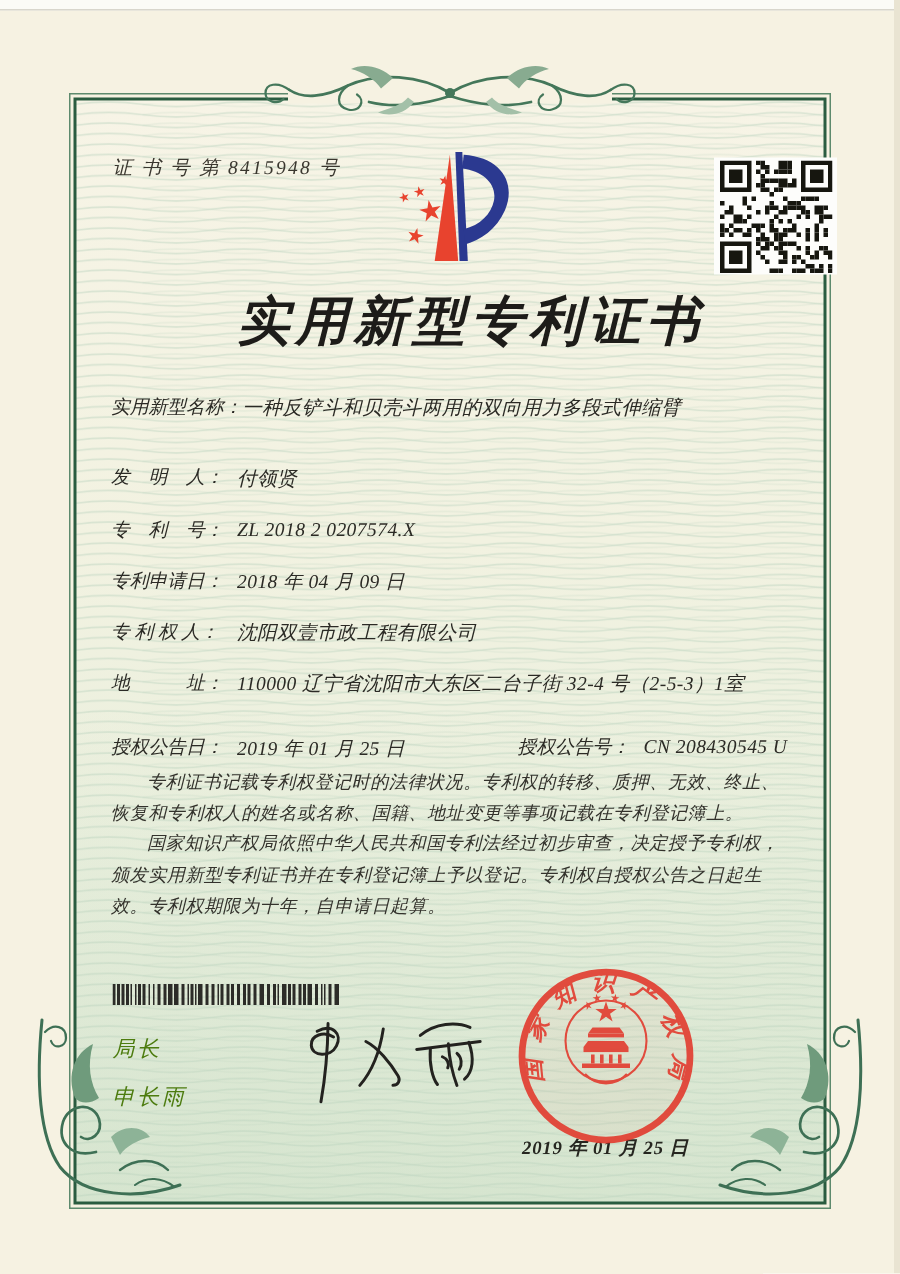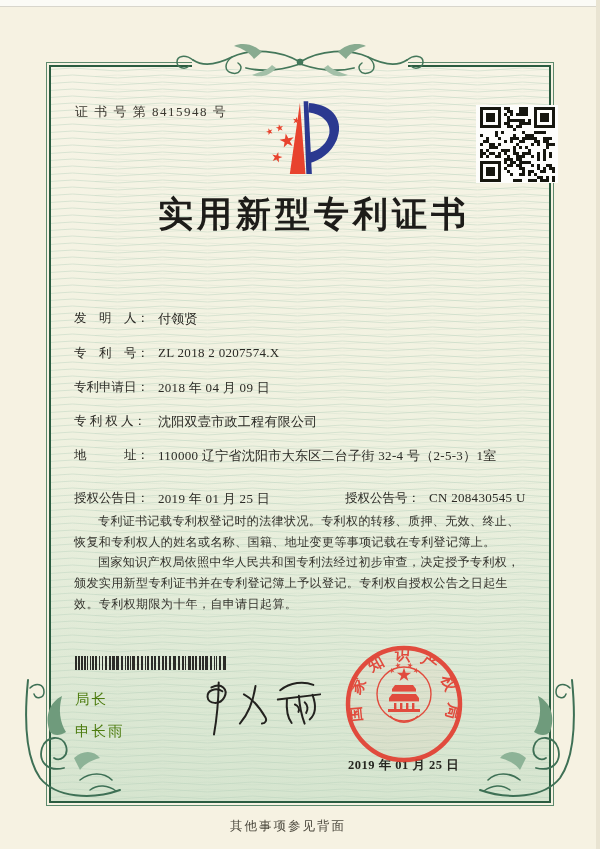--- a/index.html
+++ b/index.html
@@ -1,20 +1,21 @@
 <!DOCTYPE html>
 <html><head>
 <meta charset="utf-8">
 <style>
   html,body{margin:0;padding:0;}
   .page{
     position:relative;width:600px;height:849px;overflow:hidden;
     background:#f6f2e2;
     font-family:"Liberation Serif","DejaVu Serif",serif;
     color:#2b2b28;
+    font-style:italic;
   }
   .scan-strip{position:absolute;left:0;top:0;width:600px;height:6px;background:#fbfbf6;border-bottom:1px solid #d8d6cc;}
   .scan-edge{position:absolute;right:0;top:0;width:4px;height:849px;background:#e9e4d2;}
 
   
   .frame-outer{position:absolute;left:46px;top:62px;width:508px;height:744px;border:1px solid #5d8a6d;box-sizing:border-box;}
   .frame-inner{position:absolute;left:2px;top:2px;right:2px;bottom:2px;border:2px solid #2a5c40;}
   .bg-waves{position:absolute;left:50px;top:66px;width:500px;height:736px;z-index:0;
     background:linear-gradient(180deg,#f7f4e6 0%,#f2f2e1 40%,#e9efdd 70%,#e2ecd8 100%);}
   .bg-waves svg{position:absolute;left:0;top:0;}
@@ -316,20 +317,24 @@
         <rect x="57" y="3" width="15" height="15" fill="#fdfdfb"></rect>
         <rect x="60" y="6" width="9" height="9" fill="#16160f"></rect>
         <rect x="0" y="54" width="21" height="21" fill="#16160f"></rect>
         <rect x="3" y="57" width="15" height="15" fill="#fdfdfb"></rect>
         <rect x="6" y="60" width="9" height="9" fill="#16160f"></rect>
       </svg>
   </div>
 
   <div class="abs title">实用新型专利证书</div>
 
+  <div class="abs row" style="top:263px">
+    <span class="flabel">实用新型名称：</span>
+    <span class="fvalue">一种反铲斗和贝壳斗两用的双向用力多段式伸缩臂</span>
+  </div>
   <div class="abs row" style="top:310px">
     <span class="flabel">发　明　人：</span>
     <span class="fvalue">付领贤</span>
   </div>
   <div class="abs row" style="top:345px">
     <span class="flabel">专　利　号：</span>
     <span class="fvalue">ZL 2018 2 0207574.X</span>
   </div>
   <div class="abs row" style="top:379px">
     <span class="flabel">专利申请日：</span>
@@ -449,15 +454,14 @@
         <rect x="58" y="61" width="2.4" height="6"></rect>
       <rect x="64" y="61" width="2.4" height="6"></rect>
         <rect x="70" y="61" width="2.4" height="6"></rect>
       <rect x="46" y="67" width="32" height="3"></rect>
       <path d="M48,74 A19,19 0 0 0 76,74" fill="none" stroke="#e23b2e" stroke-width="1.6"></path>
     </g>
   </svg>
 
   <div class="abs seal-date">2019 年 01 月 25 日</div>
 
-  <div class="abs back-note">其他事项参见背面</div>
 
 </div>
 
 </body></html>

